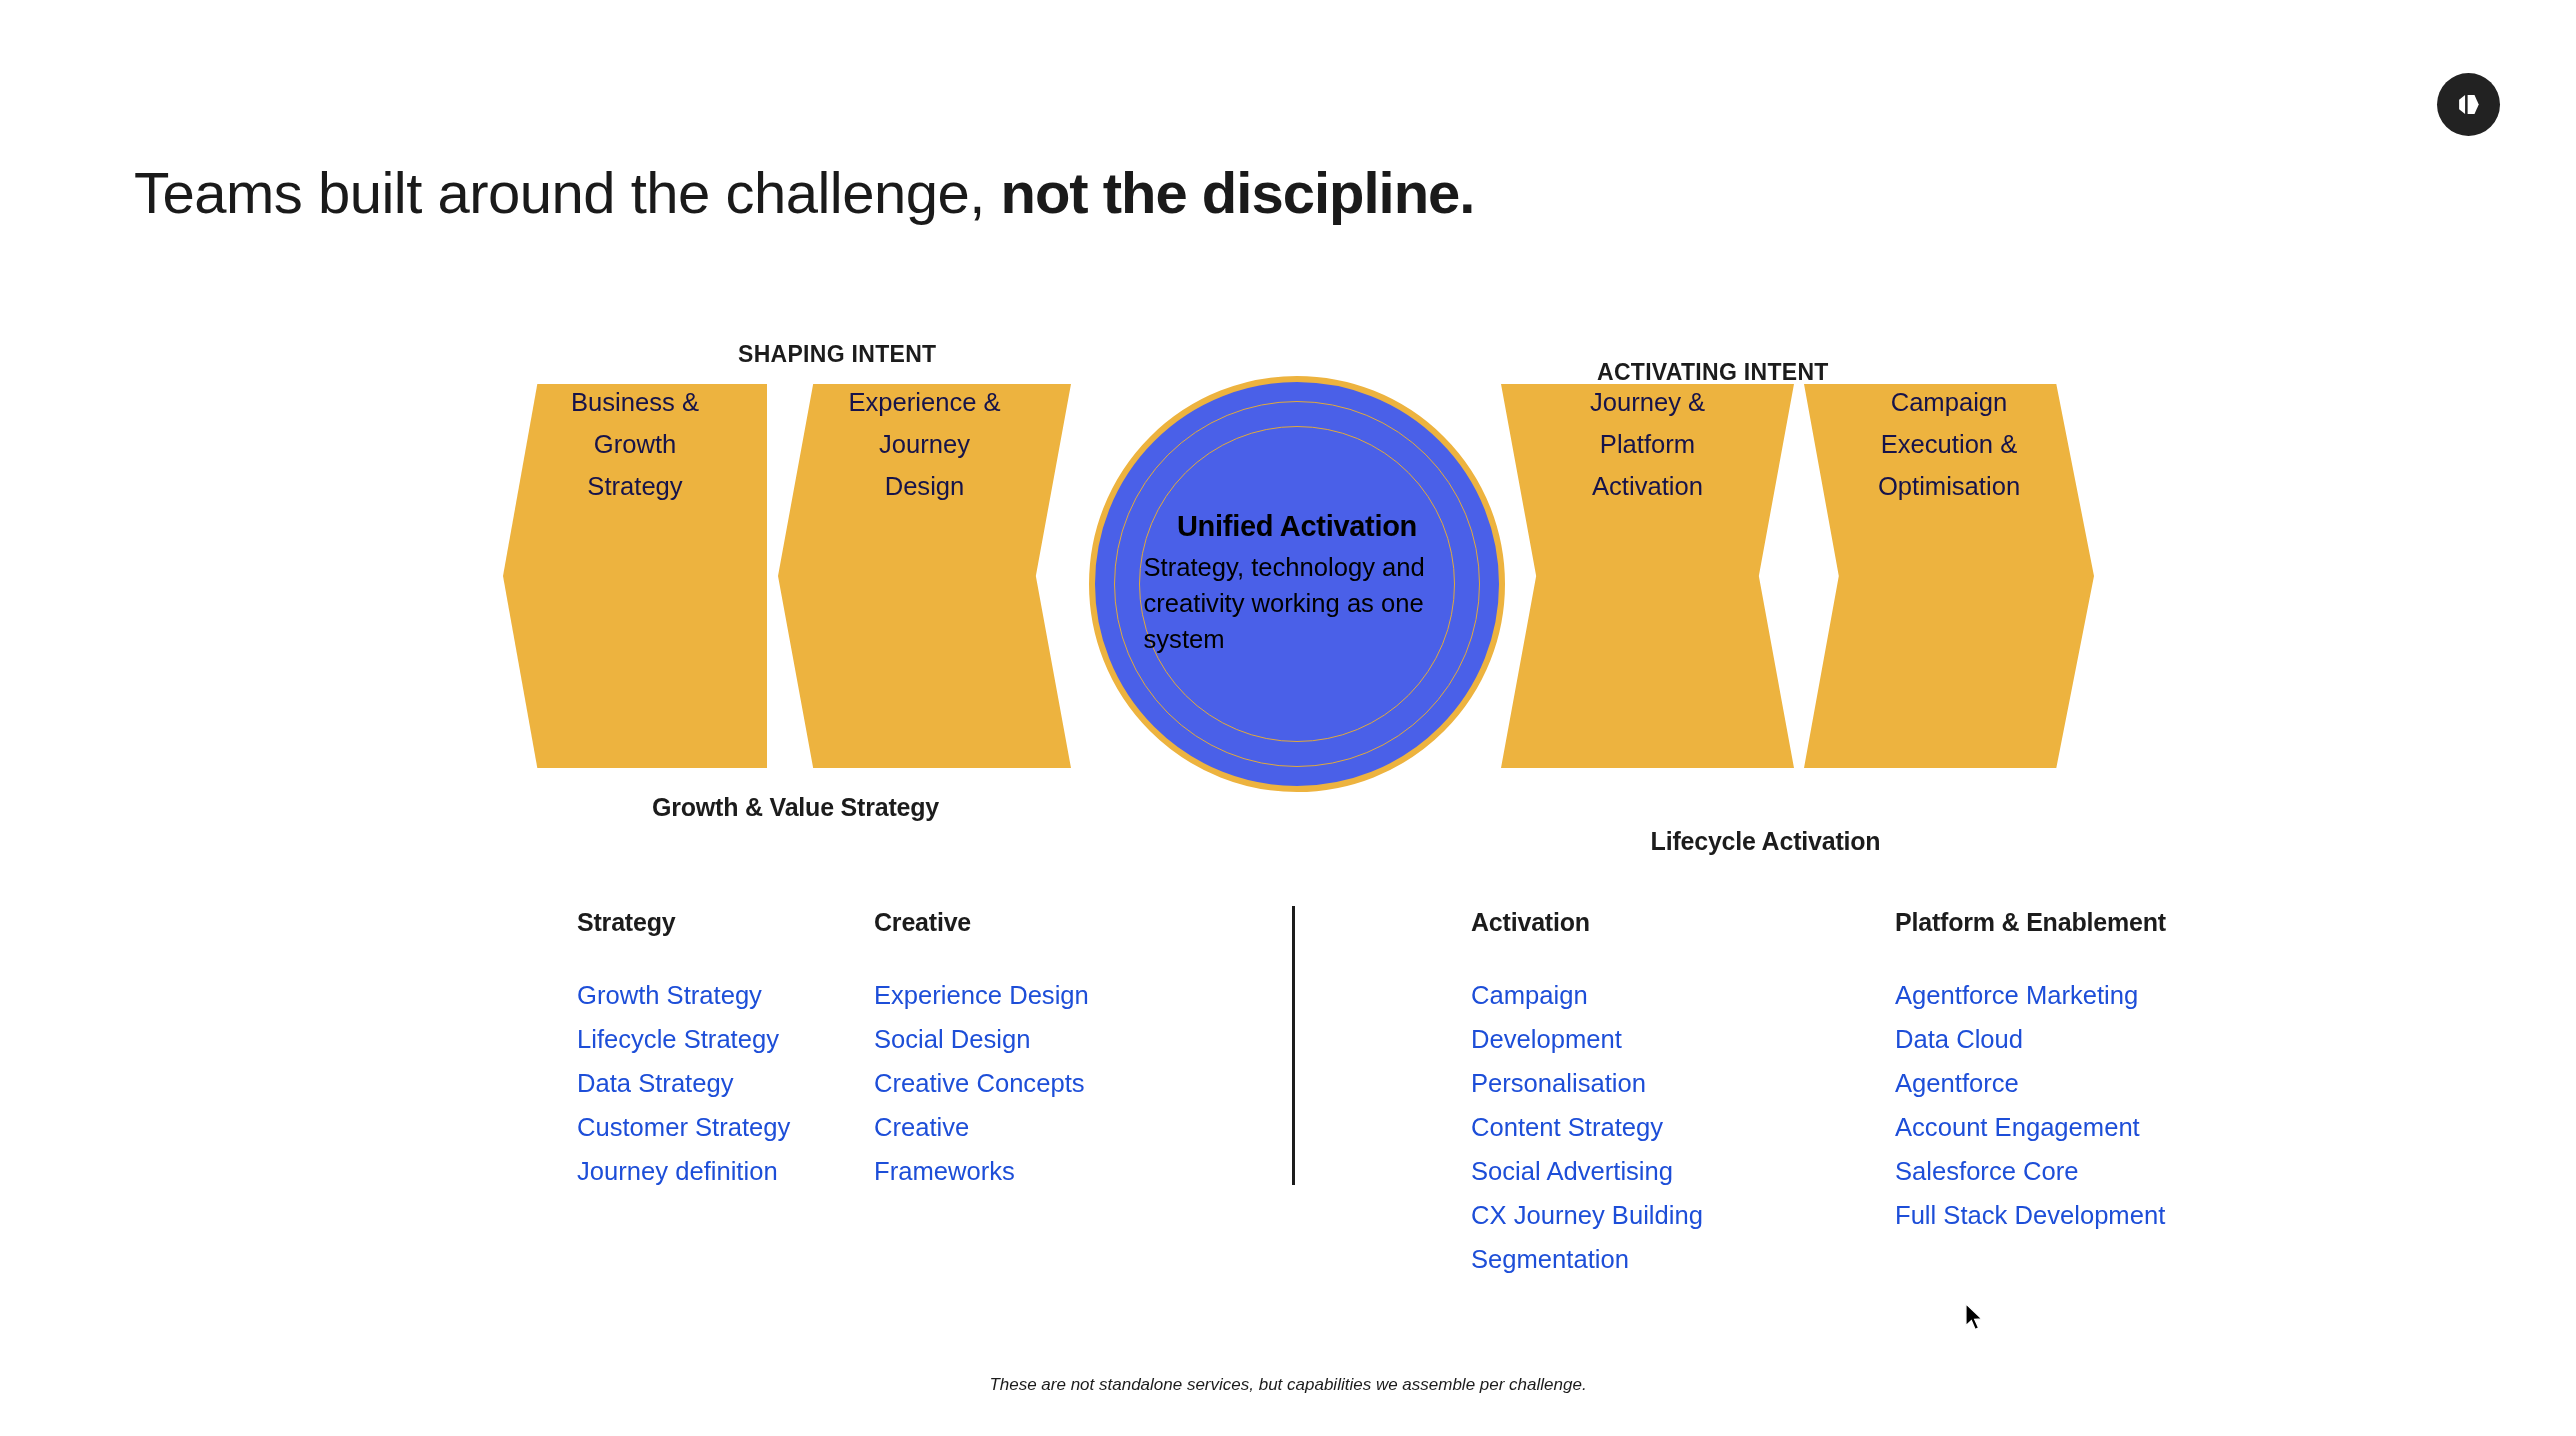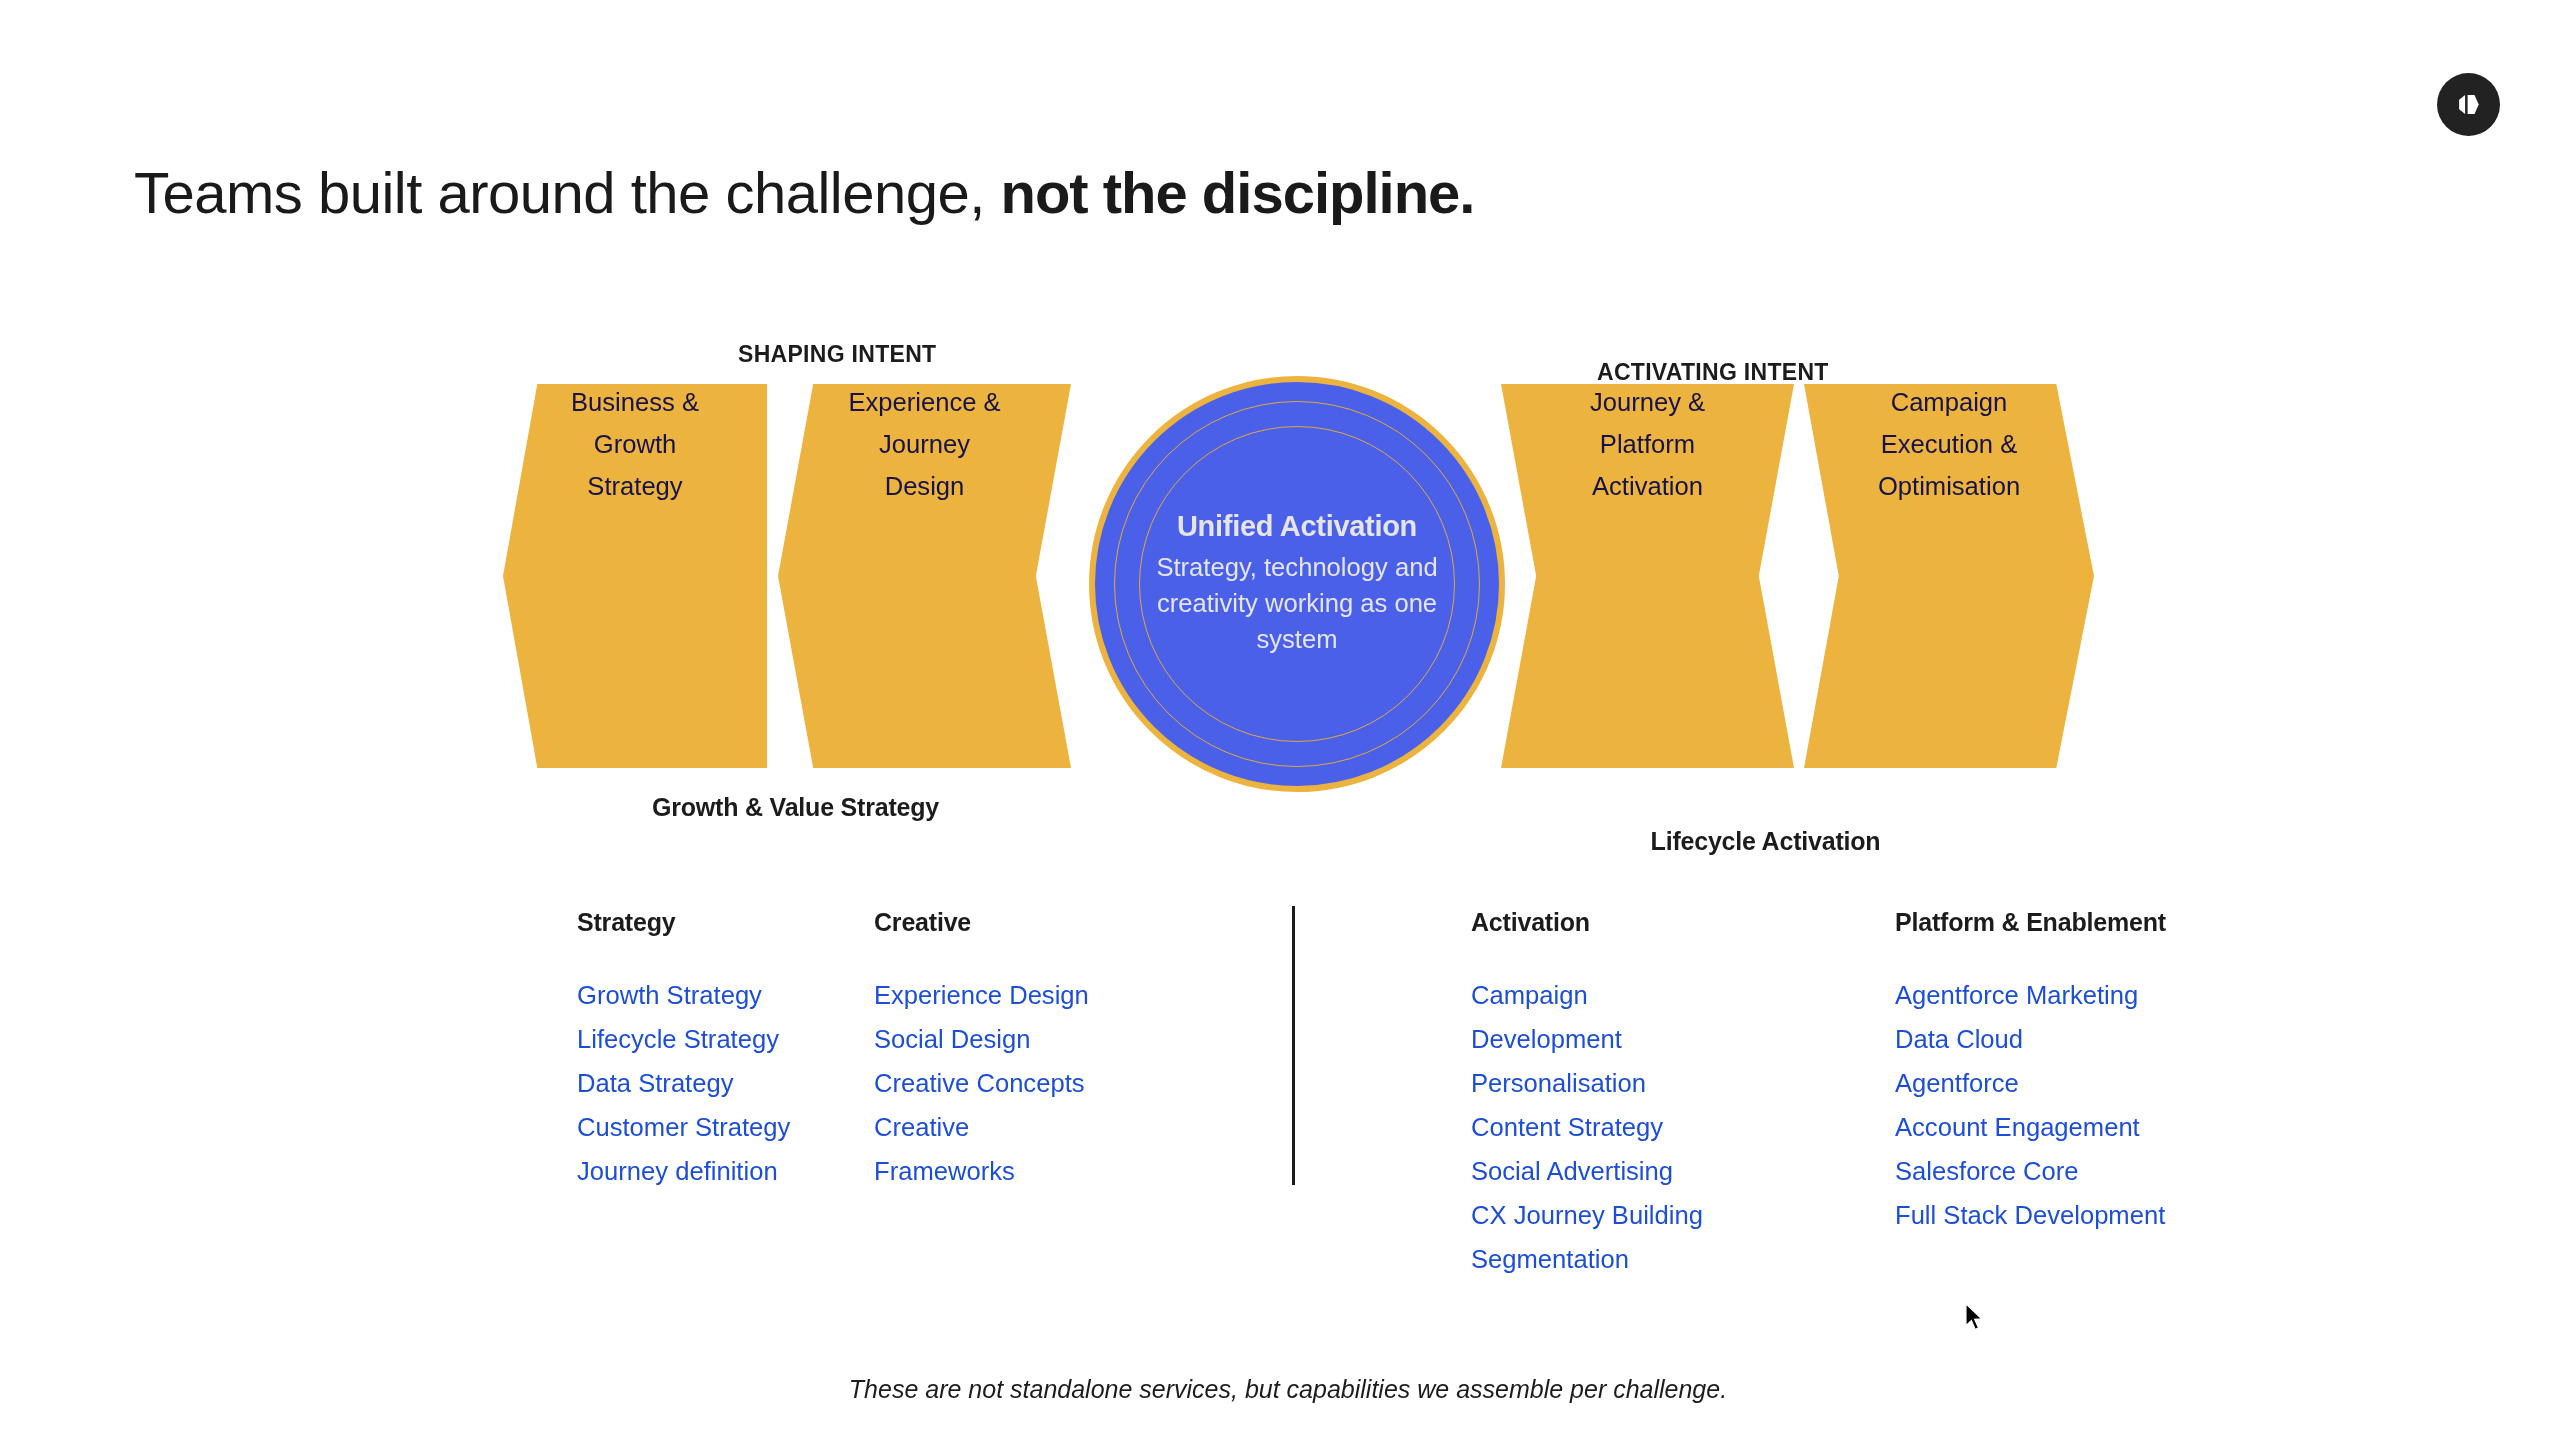--- a/index.html
+++ b/index.html
@@ -60,21 +60,21 @@
   .chev-3{left:1501px;width:293px;
     clip-path:polygon(0% 0%, 100% 0%, 88% 50%, 100% 100%, 0% 100%, 12% 50%);}
   .chev-4{left:1804px;width:290px;
     clip-path:polygon(0% 0%, 87% 0%, 100% 50%, 87% 100%, 0% 100%, 12% 50%);}
 
   
   .hub{
     position:absolute;left:1089px;top:376px;width:416px;height:416px;
     border-radius:50%;background:#4a60e8;border:6px solid #edb33f;
     display:flex;flex-direction:column;align-items:center;justify-content:center;
-    color:#e5e5e5;text-align:center;z-index:5;
+    color:#000000;z-index:5;
   }
   .hub-ring{
     position:absolute;border-radius:50%;border:1.7px solid #e0a93c;
     pointer-events:none;
   }
   .hub-ring.r1{left:19px;top:19px;right:19px;bottom:19px;}
   .hub-ring.r2{left:44px;top:44px;right:44px;bottom:44px;}
   .hub-title{font-size:29px;font-weight:800;letter-spacing:-0.3px;margin-bottom:5.1px;position:relative;z-index:2;}
   .hub-sub{font-size:25.6px;line-height:1.42;font-weight:400;width:307px;position:relative;z-index:2;}
 
@@ -95,21 +95,21 @@
   .col-activation{left:1471px;top:908px;}
   .col-platform{left:1895px;top:908px;}
 
   .divider{
     position:absolute;left:1292px;top:906px;width:3.4px;height:279px;
     background:#1c1c1c;
   }
 
   .footnote{
     position:absolute;left:0;top:1375px;width:2576px;text-align:center;
-    font-size:25px;font-style:italic;color:#1c1c1c;font-weight:400;
+    font-size:17px;font-style:italic;color:#1c1c1c;font-weight:400;
   }
 
   .cursor{position:absolute;left:1965px;top:1303px;width:22px;height:32px;pointer-events:none;}
 </style>
 </head>
 <body>
 
 <button class="toggle-btn">
   <svg width="29" height="29" viewBox="0 0 34 34">
     <polygon points="13,6 6,11.5 6,22.5 13,28" fill="#ffffff"></polygon>

